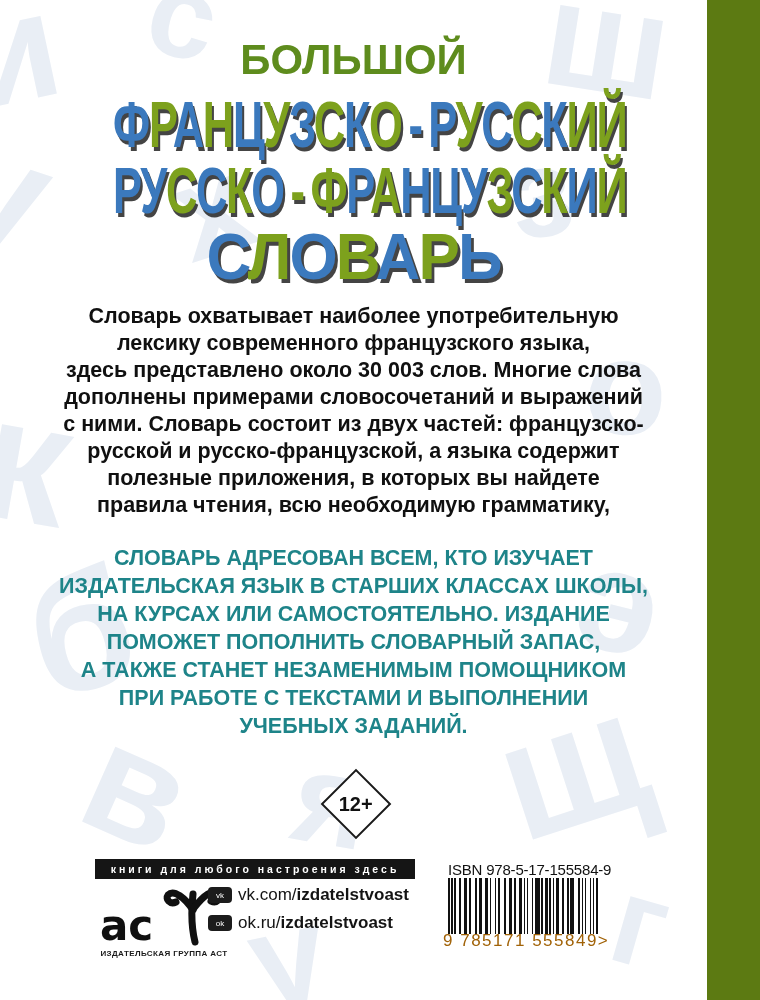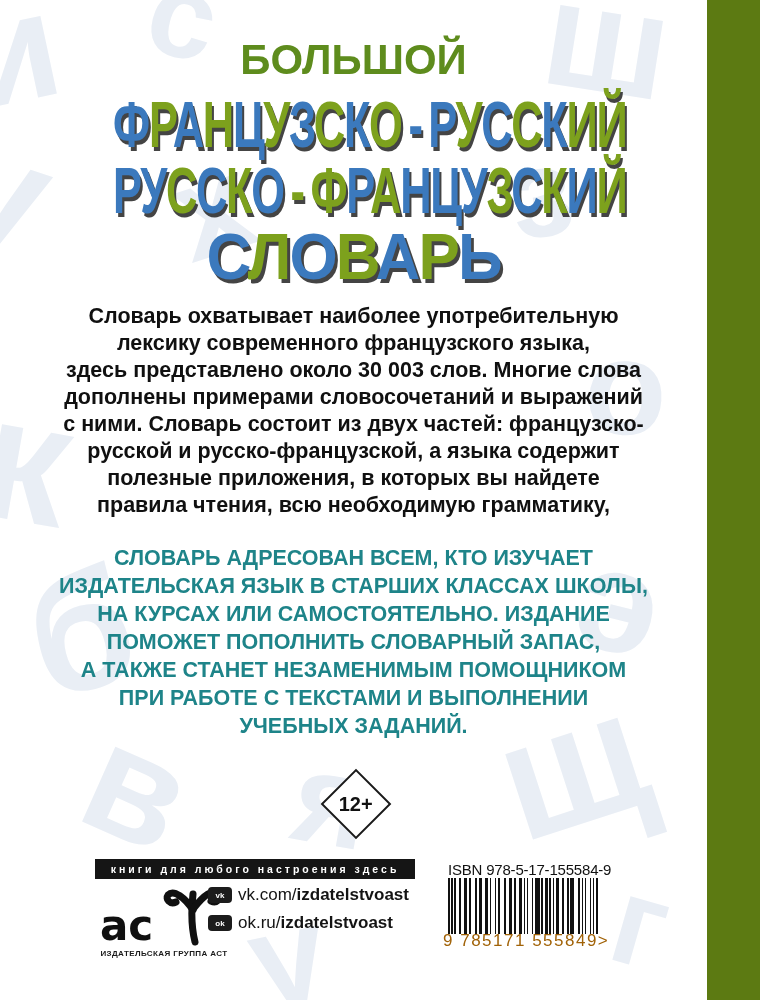--- a/index.html
+++ b/index.html
@@ -67,21 +67,21 @@
   .ast-logo{position:absolute; left:100px; top:882px; width:128px; height:64px;}
   .publisher-caption{
     position:absolute; left:96px; top:949px; width:136px; text-align:center;
     font-size:8px; font-weight:bold; letter-spacing:.4px; color:#1a1a1a;
   }
   .links{position:absolute; left:208px; top:885px; width:230px;}
   .links .row{display:flex; align-items:center; margin-bottom:8px; color:#141414;}
   .websites{font-weight:bold; font-size:17px; margin-bottom:7px; color:#141414;}
   .soc-icon{
     width:24px; height:16px; border-radius:4px; background:#1c1c1c; color:#fff;
-    font-size:8px; font-weight:bold; display:flex; align-items:center;
+    font-size:8px; font-weight:normal; display:flex; align-items:center;
     justify-content:center; margin-right:6px; flex:0 0 auto;
   }
   .link-text{font-size:17px;}
   .link-text b{font-weight:bold;}
 
   .isbn-text{
     position:absolute; left:448px; top:861px; width:160px;
     font-size:15px; letter-spacing:-.2px; color:#121212; white-space:nowrap;
   }
   .barcode{

